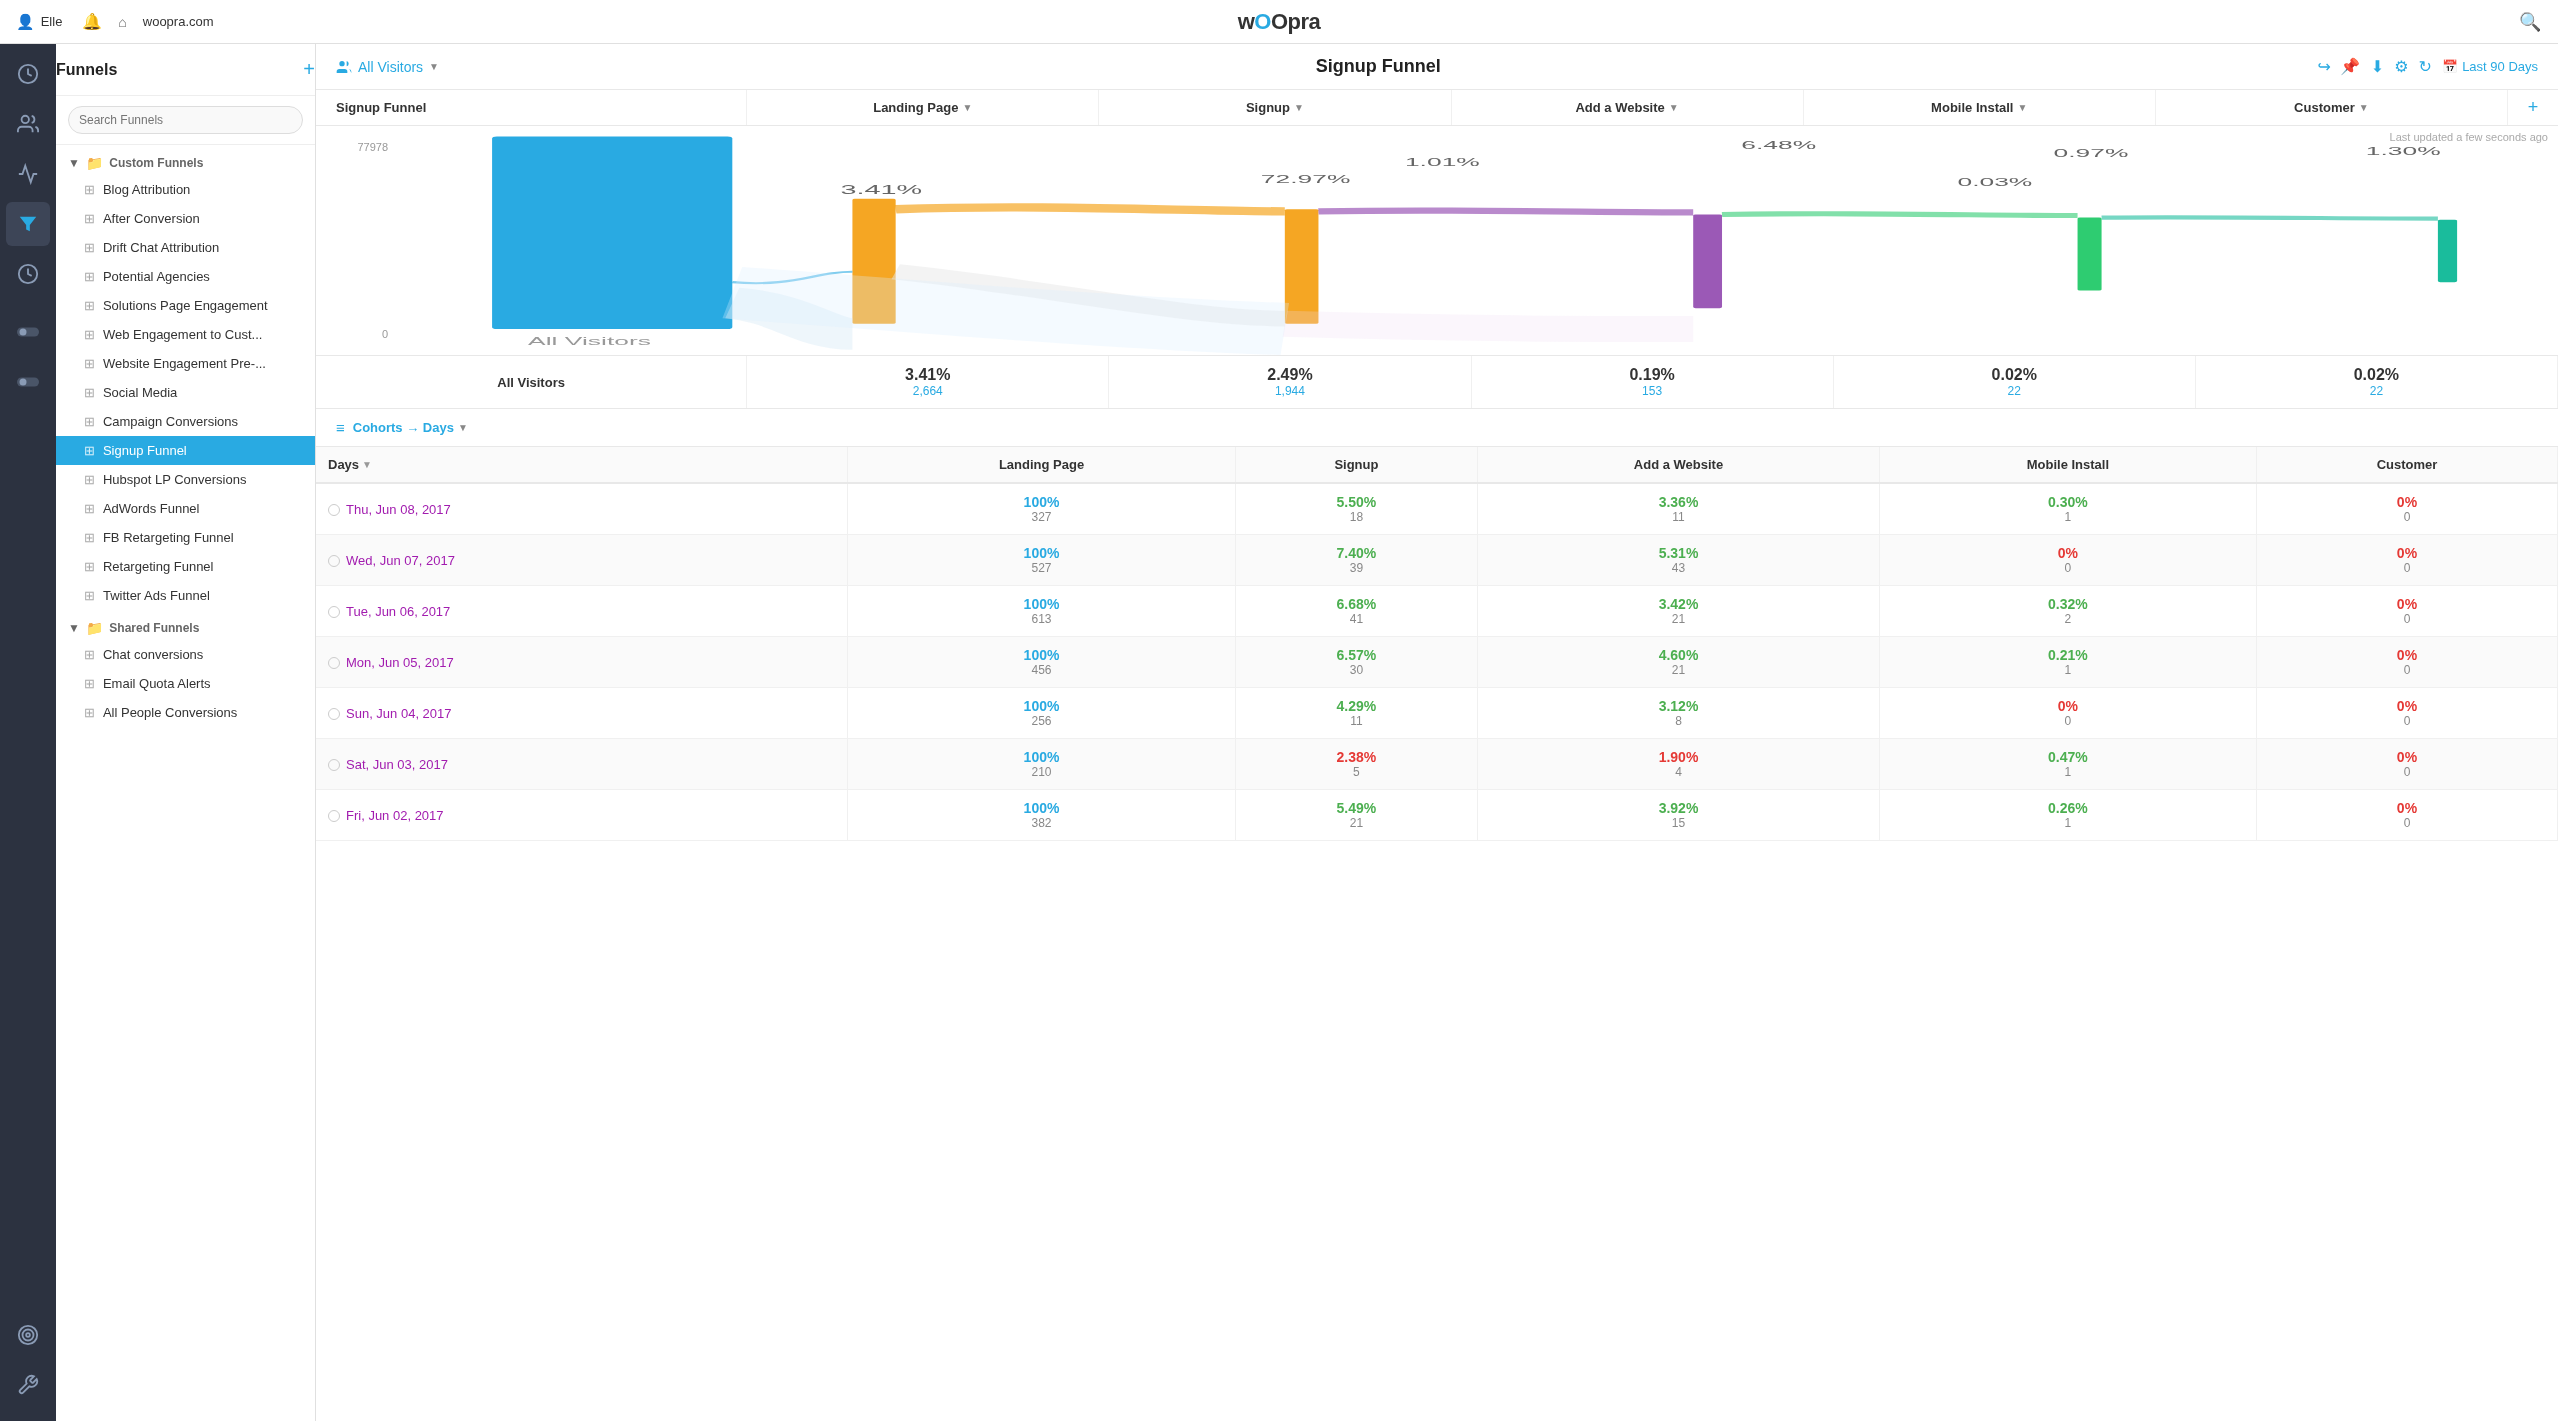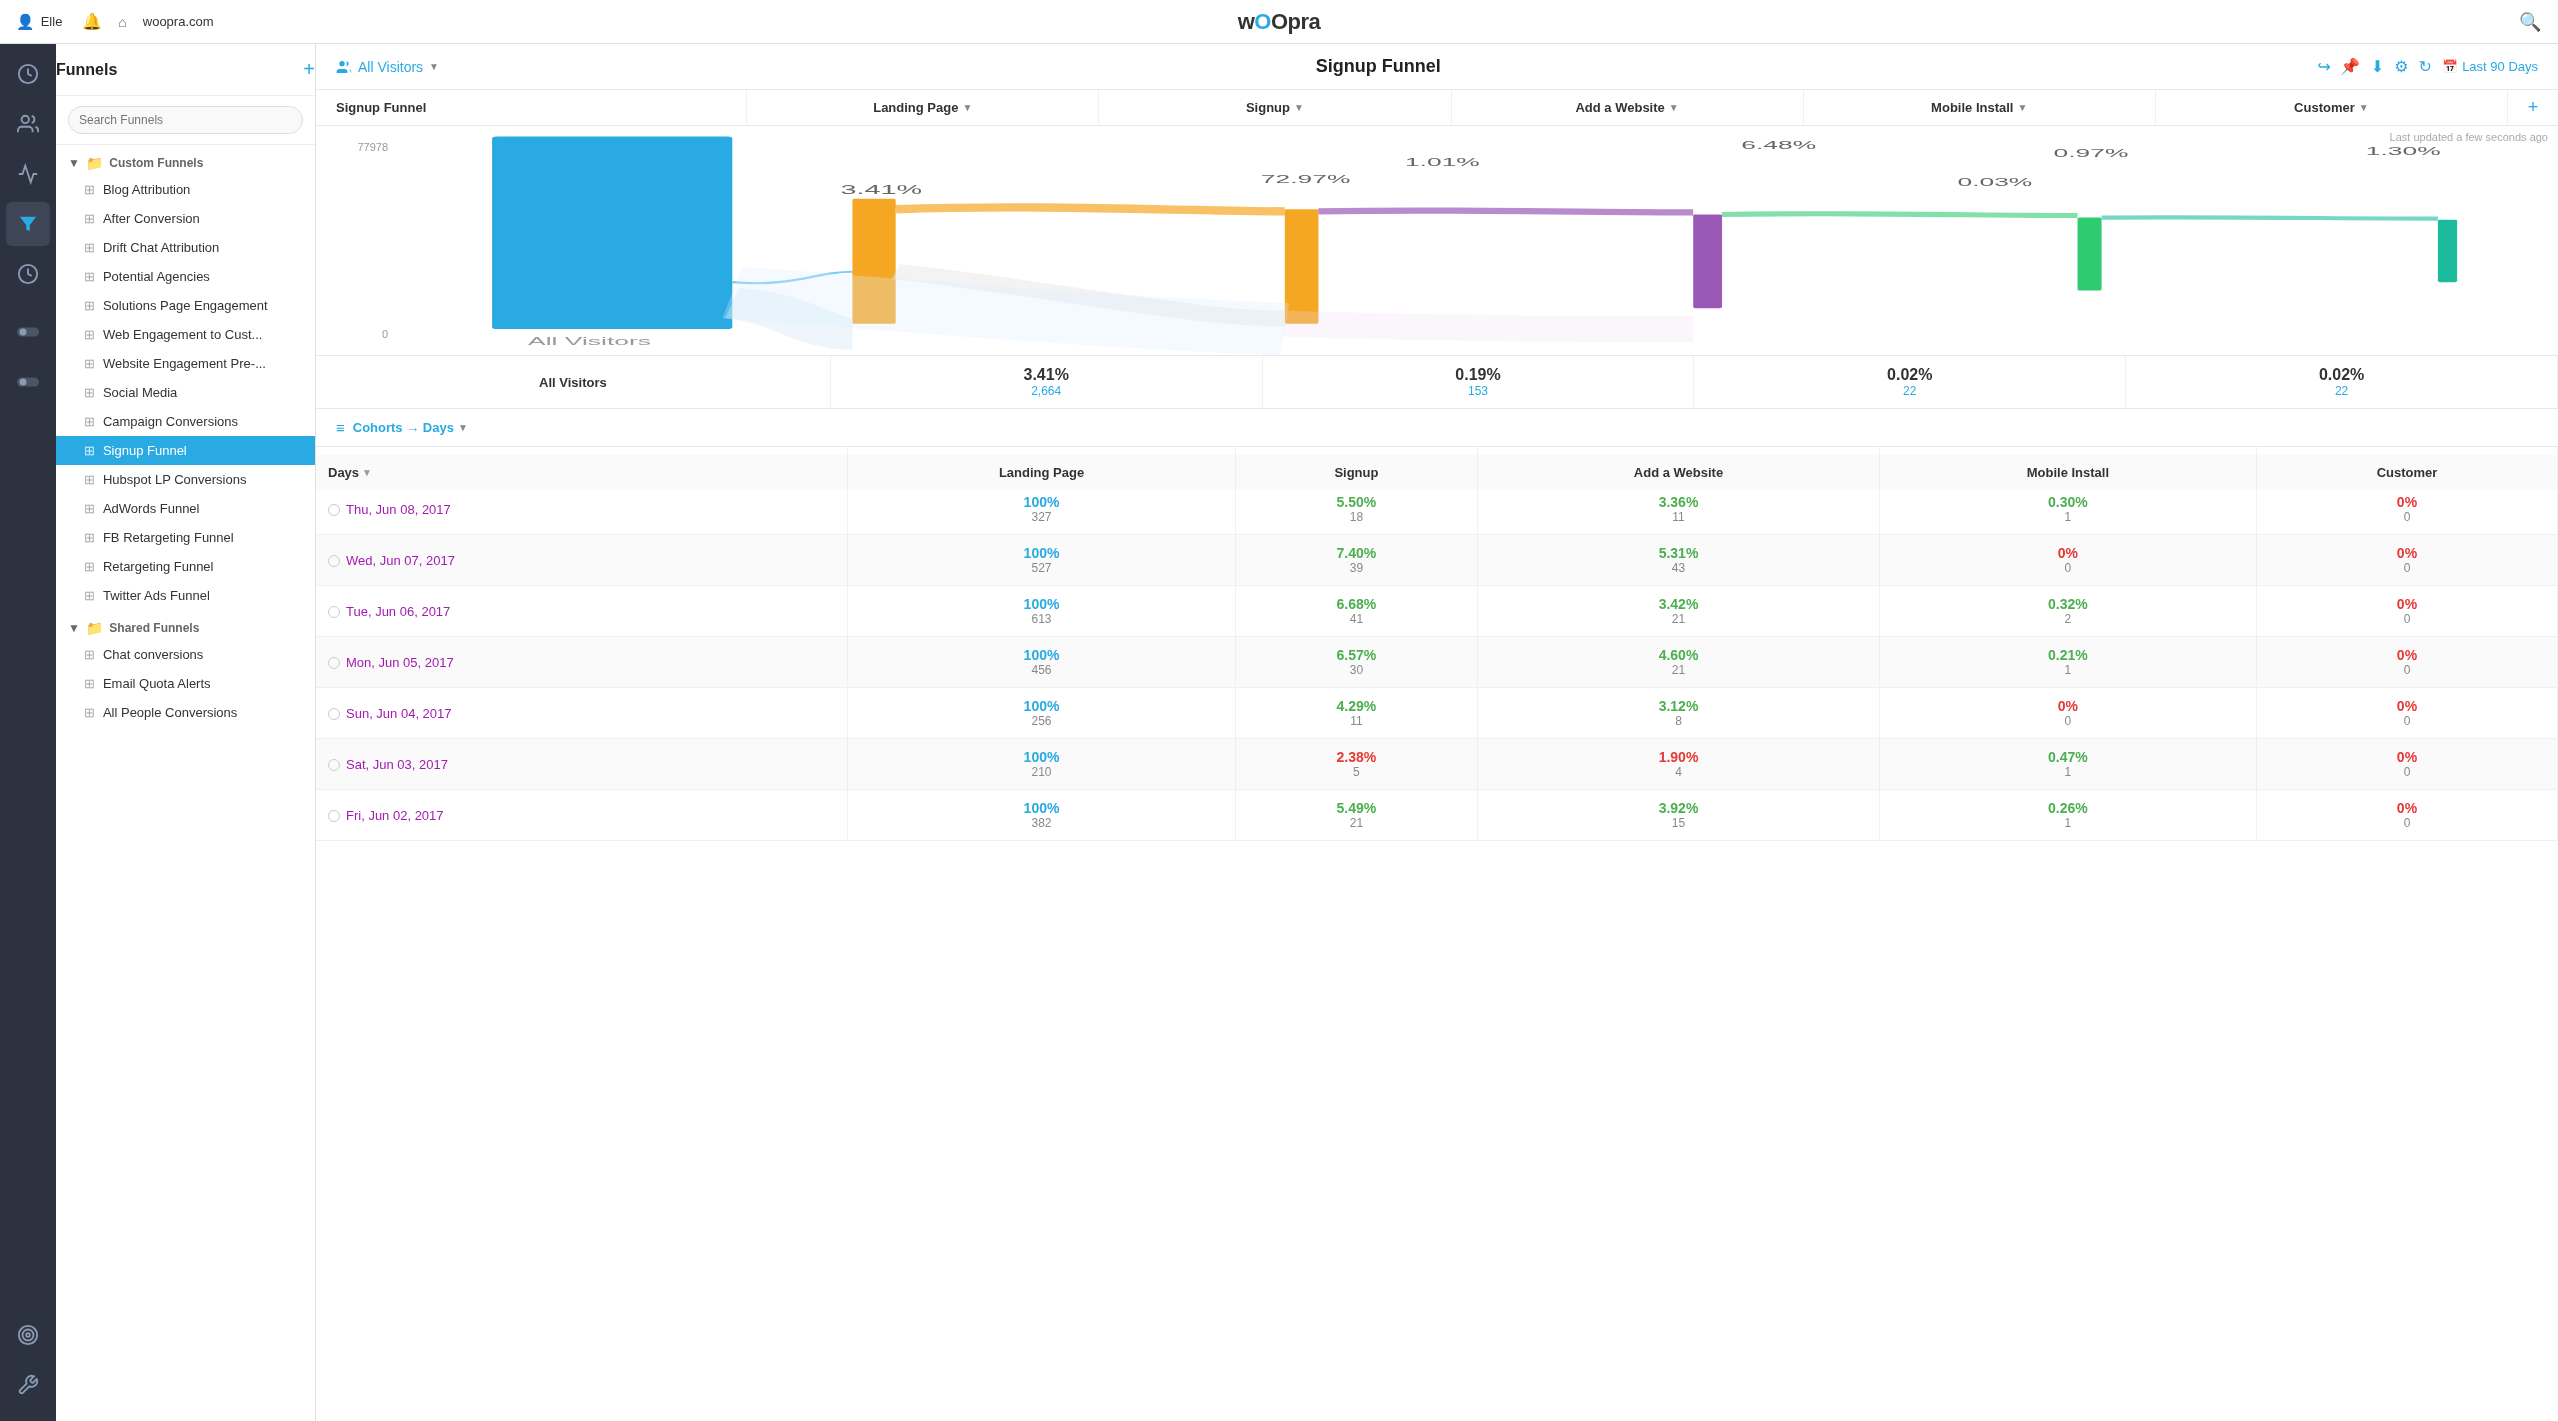--- a/index.html
+++ b/index.html
@@ -135,21 +135,21 @@
       display: flex; align-items: center; padding: 10px 20px; border-bottom: 1px solid #e8e8e8; background: #fff; gap: 8px;
     }
     .cohorts-icon { color: #29aae2; font-size: 15px; }
     .cohorts-label { color: #29aae2; font-size: 13px; font-weight: 600; cursor: pointer; display: flex; align-items: center; gap: 4px; }
 
     
     .data-table-container { flex: 1; overflow-y: auto; }
     .data-table { width: 100%; border-collapse: collapse; }
     .data-table th {
       padding: 10px 12px; text-align: center; font-size: 13px; font-weight: 600; color: #333;
-      border-bottom: 2px solid #e8e8e8; border-right: 1px solid #f0f0f0; background: #fafafa; position: sticky; top: 8px;
+      border-bottom: 2px solid #e8e8e8; border-right: 1px solid #f0f0f0; background: #fafafa; position: sticky; top: 0;
     }
     .data-table th:first-child { text-align: left; }
     .data-table td {
       padding: 10px 12px; text-align: center; border-bottom: 1px solid #f0f0f0; border-right: 1px solid #f0f0f0; vertical-align: middle;
     }
     .data-table td:first-child { text-align: left; color: #a21caf; font-size: 13px; }
     .data-table tr:nth-child(even) { background: #fafafa; }
 
     .td-pct { font-size: 14px; font-weight: 600; display: block; }
     .td-num { font-size: 12px; color: #888; display: block; }
@@ -451,20 +451,24 @@
       </div>
     </div>
 
     <div class="stats-row">
       <div class="stat-col">
         <span>All Visitors</span>
       </div>
       <div class="stat-col">
         <span class="stat-pct">3.41%</span>
         <span class="stat-num">2,664</span>
+      </div>
+      <div class="stat-col">
+        <span class="stat-pct">2.49%</span>
+        <span class="stat-num">1,944</span>
       </div>
       <div class="stat-col">
         <span class="stat-pct">0.19%</span>
         <span class="stat-num">153</span>
       </div>
       <div class="stat-col">
         <span class="stat-pct">0.02%</span>
         <span class="stat-num">22</span>
       </div>
       <div class="stat-col">

